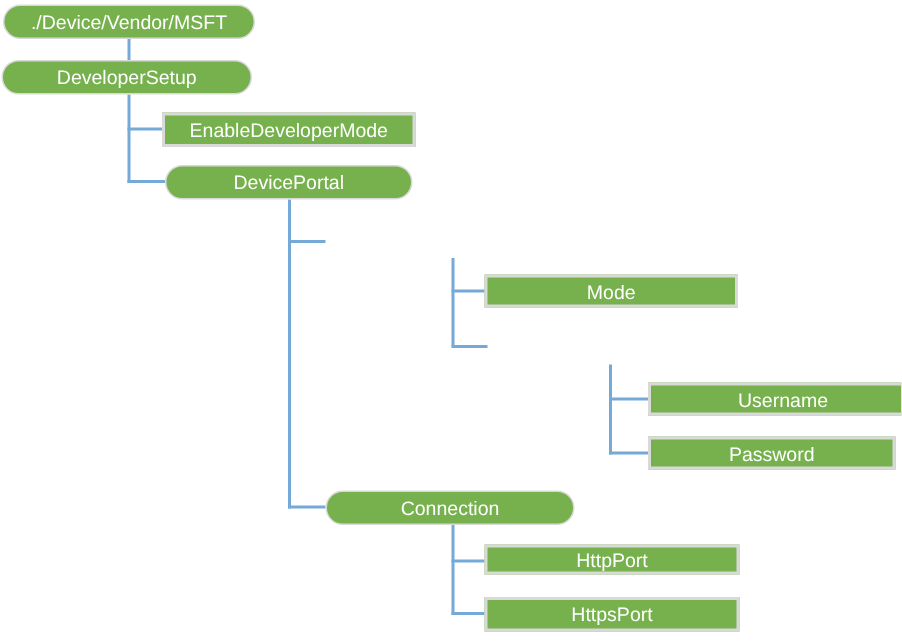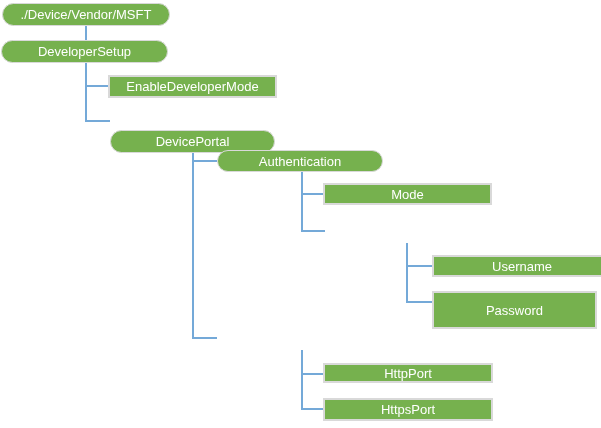--- a/index.html
+++ b/index.html
@@ -34,26 +34,26 @@
   .pill { border-radius: 12px; }
   .rect { border-radius: 0; border-width: 2px; }
   .line {
     position: absolute;
     background: var(--connector);
   }
   
   .n0  { left: 2px;   top: 3px;   width: 168px; height: 23px; }
   .n1  { left: 1px;   top: 40px;  width: 167px; height: 23px; }
   .n2  { left: 108px; top: 75px;  width: 169px; height: 23px; }
-  .n3  { left: 110px; top: 110px; width: 165px; height: 23px; margin-top: 20px; }
+  .n3  { left: 110px; top: 110px; width: 165px; height: 23px; }
   .n4  { left: 217px; top: 150px; width: 166px; height: 22px; }
   .n5  { left: 323px; top: 183px; width: 169px; height: 22px; }
   .n6  { left: 325px; top: 219px; width: 168px; height: 24px; }
   .n7  { left: 432px; top: 255px; width: 180px; height: 22px; }
-  .n8  { left: 432px; top: 291px; width: 165px; height: 38px; }
+  .n8  { left: 432px; top: 291px; width: 165px; height: 22px; }
   .n9  { left: 217px; top: 327px; width: 166px; height: 23px; }
   .n10 { left: 323px; top: 363px; width: 170px; height: 20px; }
   .n11 { left: 323px; top: 398px; width: 170px; height: 23px; }
   
   .v1  { left: 85px;  top: 26px;  width: 2px;  height: 14px; }
   .v2  { left: 85px;  top: 63px;  width: 2px;  height: 59px; }
   .h2a { left: 85px;  top: 85px;  width: 23px; height: 2px; }
   .h2b { left: 85px;  top: 120px; width: 25px; height: 2px; }
   .v3  { left: 192px; top: 133px; width: 2px;  height: 206px; }
   .h3a { left: 192px; top: 160px; width: 25px; height: 2px; }
@@ -87,20 +87,20 @@
   <div class="line h5a"></div>
   <div class="line h5b"></div>
   <div class="line v6"></div>
   <div class="line h6a"></div>
   <div class="line h6b"></div>
 
   <div class="node pill n0">./Device/Vendor/MSFT</div>
   <div class="node pill n1">DeveloperSetup</div>
   <div class="node rect n2">EnableDeveloperMode</div>
   <div class="node pill n3">DevicePortal</div>
-  <div class="node pill n4">Authentication</div>
   <div class="node rect n5">Mode</div>
   <div class="node rect n7">Username</div>
   <div class="node rect n8">Password</div>
+  <div class="node pill n9">Connection</div>
   <div class="node rect n10">HttpPort</div>
   <div class="node rect n11">HttpsPort</div>
 
 </div>
 
 </body></html>

